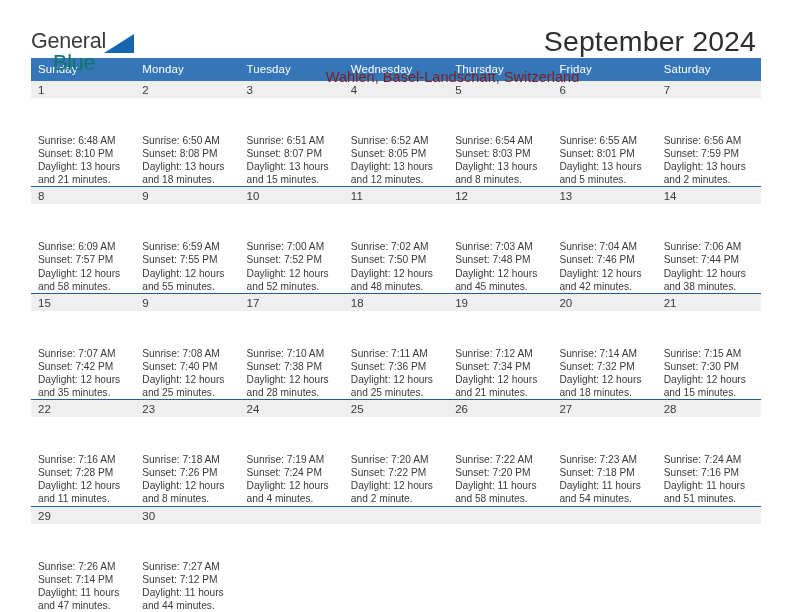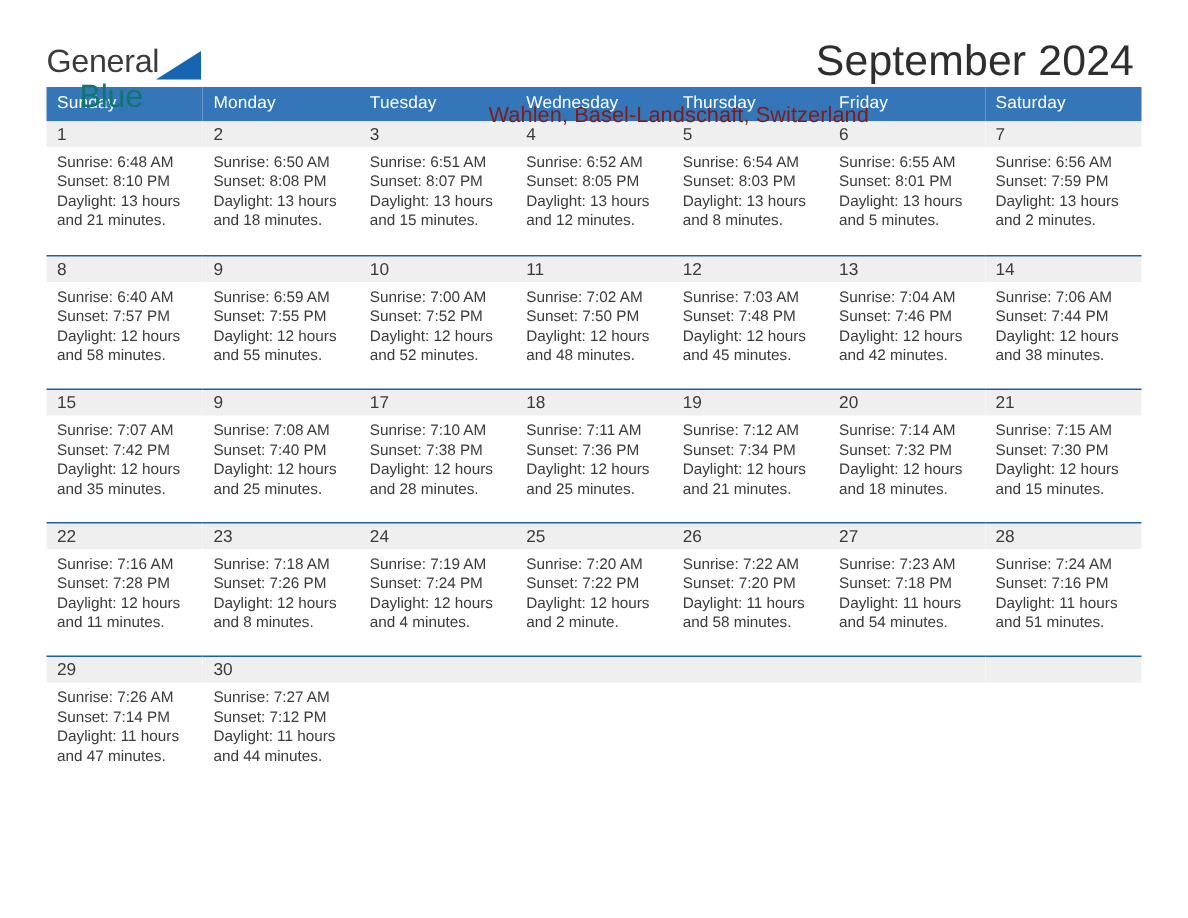--- a/index.html
+++ b/index.html
@@ -124,20 +124,21 @@
     padding: 1px 0 0 7px;
     font-size: 11.5px;
     color: #3a3a3a;
     line-height: 16px;
   }
   .cell-body {
     padding: 4px 5px 0 7px;
     font-size: 10.2px;
     color: #3a3a3a;
     line-height: 13.1px;
+    margin-top: 32px;
   }
   .cell-body div { white-space: nowrap; }
   td.empty .cell-body { }
 </style>
 </head>
 <body>
 
 <div class="page">
 
   <div class="top-bar">
@@ -233,21 +234,21 @@
               <div>Daylight: 13 hours</div>
               <div>and 2 minutes.</div>
             </div>
           </td>
         </tr>
 
         <tr class="week-row">
           <td>
             <div class="daynum-band">8</div>
             <div class="cell-body">
-              <div>Sunrise: 6:40 AM</div>
+              <div>Sunrise: 6:09 AM</div>
               <div>Sunset: 7:57 PM</div>
               <div>Daylight: 12 hours</div>
               <div>and 58 minutes.</div>
             </div>
           </td>
           <td>
             <div class="daynum-band">9</div>
             <div class="cell-body">
               <div>Sunrise: 6:59 AM</div>
               <div>Sunset: 7:55 PM</div>

